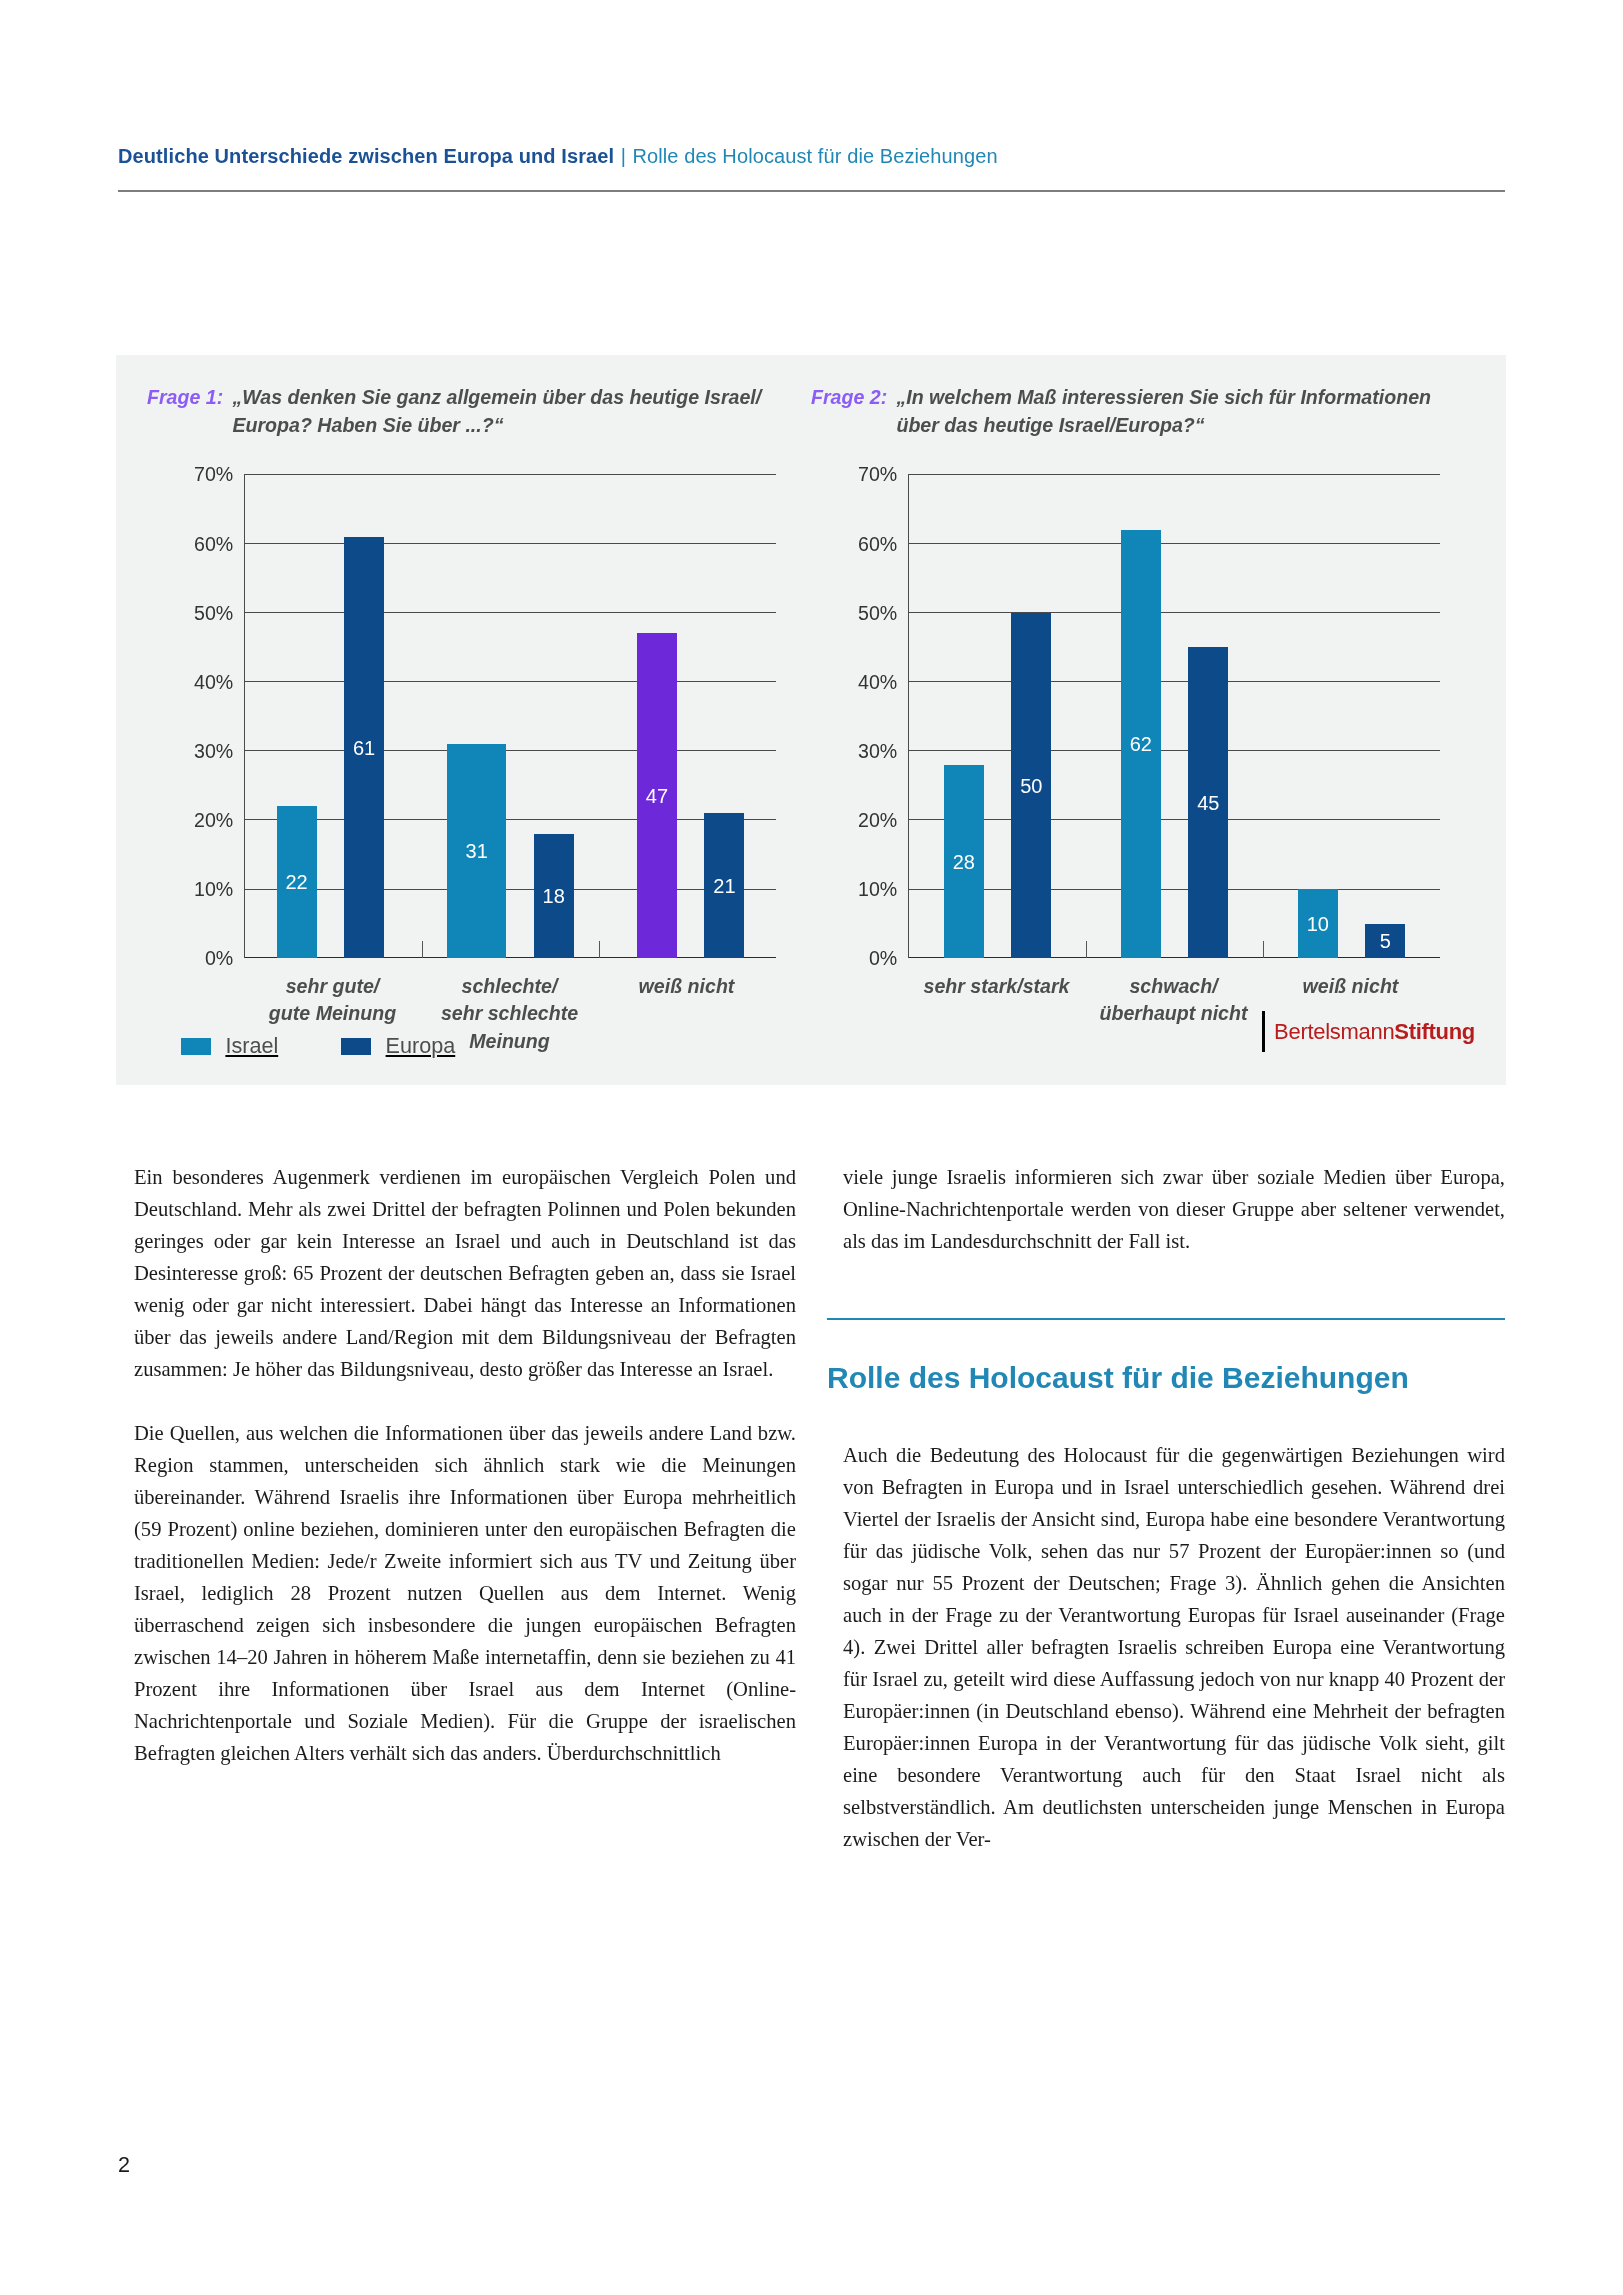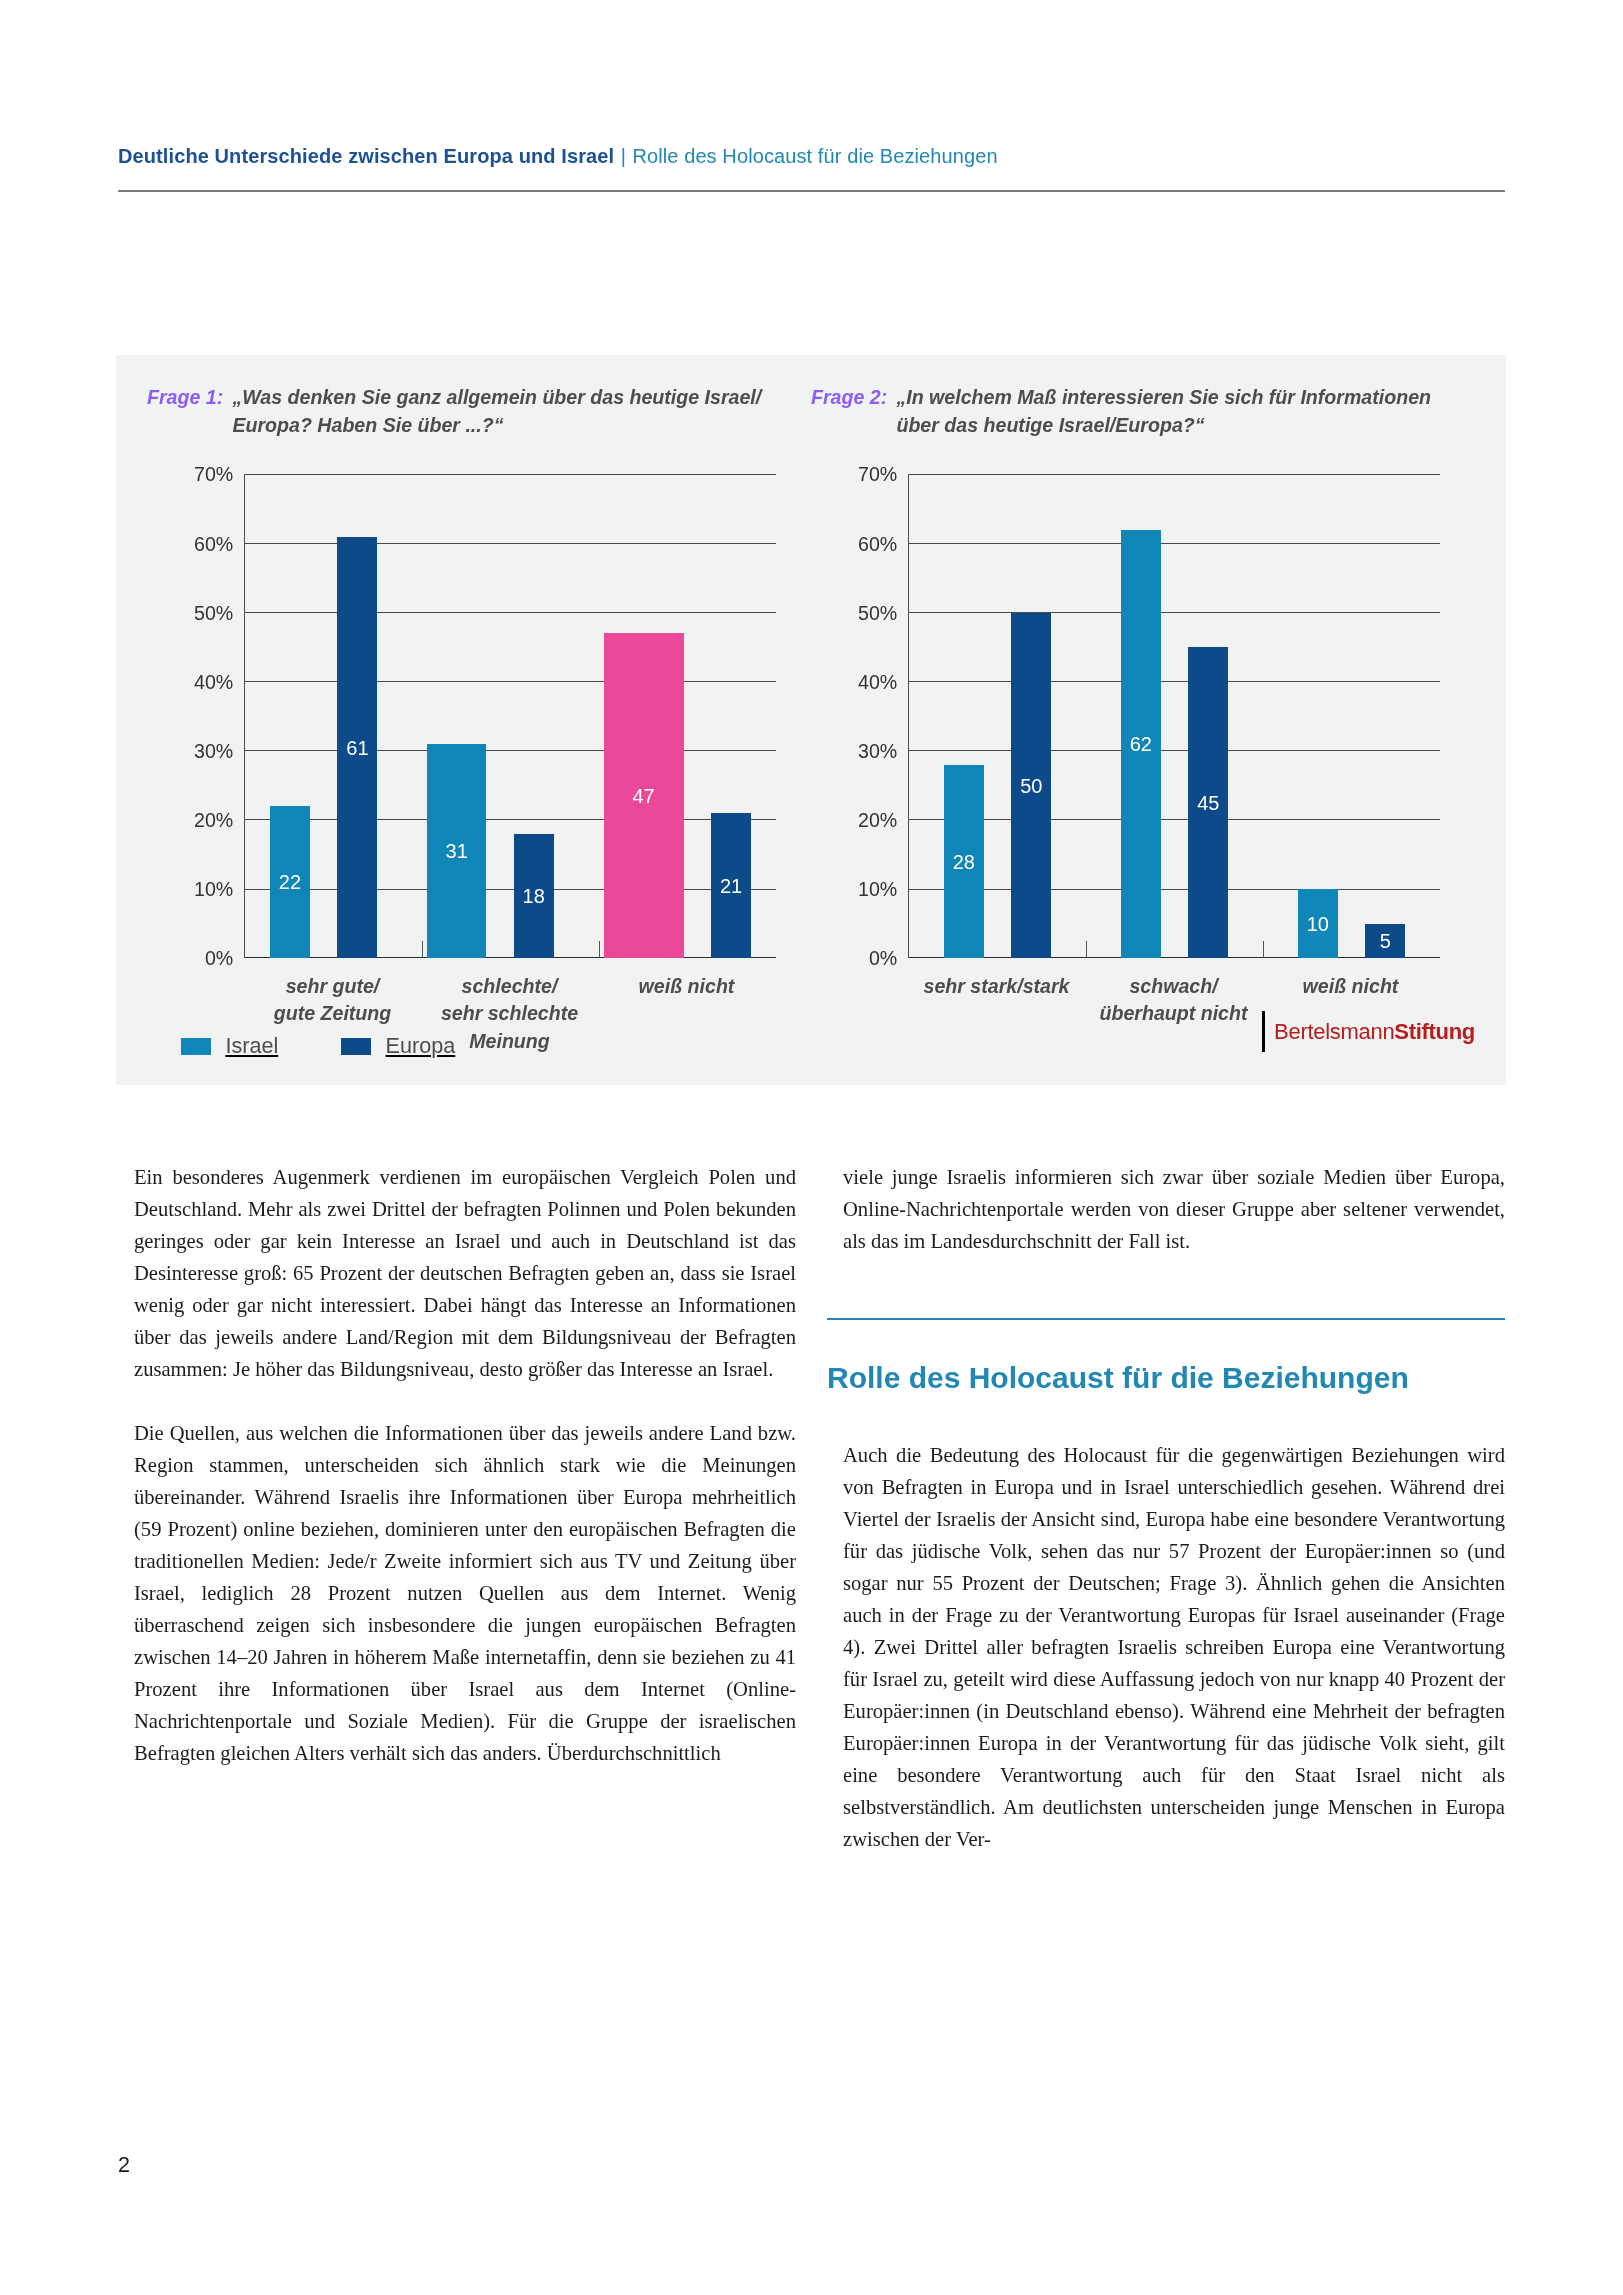--- a/index.html
+++ b/index.html
@@ -96,32 +96,32 @@
           </div>
           <div class="group">
             <div class="bar" style="height: 44.2857%; background: rgb(15, 134, 183); padding-left: 19px;">
               <span class="bar-label">31</span>
             </div>
             <div class="bar" style="height: 25.7143%; background: rgb(13, 74, 138);">
               <span class="bar-label">18</span>
             </div>
           </div>
           <div class="group">
-            <div class="bar" style="height: 67.1429%; background: #ec4899; padding-left: 40px;">
+            <div class="bar" style="height: 67.1429%; background: #6d28d9;">
               <span class="bar-label">47</span>
             </div>
             <div class="bar" style="height: 30%; background: rgb(13, 74, 138);">
               <span class="bar-label">21</span>
             </div>
           </div>
         </div>
       </div>
     <div class="xlabels">
         <div>sehr gute/
-gute Zeitung</div>
+gute Meinung</div>
         <div>schlechte/
 sehr schlechte Meinung</div>
         <div>weiß nicht</div>
       </div>
   </div>
 
   <div class="chart c2">
     <div class="chart-title">
       <span class="frage">Frage 2:</span>
       <span class="qtext">„In welchem Maß interessieren Sie sich für Informationen

